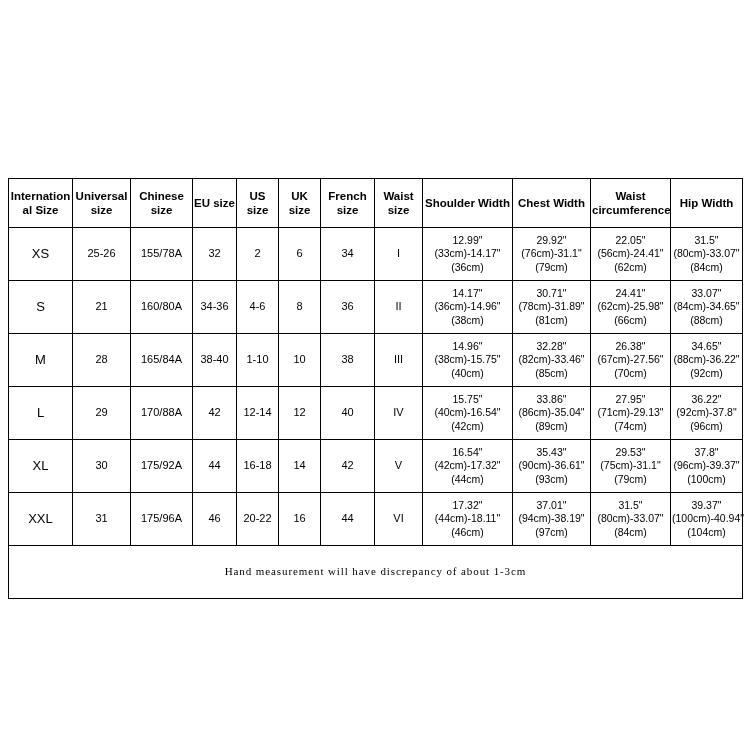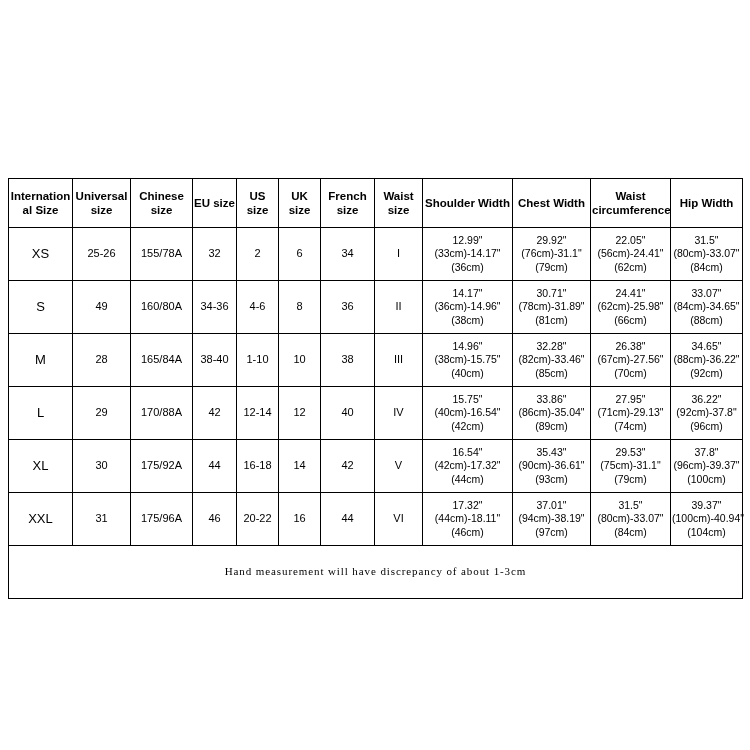--- a/index.html
+++ b/index.html
@@ -126,21 +126,21 @@
           <td>6</td>
           <td>34</td>
           <td>I</td>
           <td class="meas">12.99"(33cm)-14.17"(36cm)</td>
           <td class="meas">29.92"(76cm)-31.1"(79cm)</td>
           <td class="meas">22.05"(56cm)-24.41"(62cm)</td>
           <td class="meas">31.5"(80cm)-33.07"(84cm)</td>
         </tr>
         <tr>
           <td class="size-cell">S</td>
-          <td>49</td>
+          <td>21</td>
           <td>160/80A</td>
           <td>34-36</td>
           <td>4-6</td>
           <td>8</td>
           <td>36</td>
           <td>II</td>
           <td class="meas">14.17"(36cm)-14.96"(38cm)</td>
           <td class="meas">30.71"(78cm)-31.89"(81cm)</td>
           <td class="meas">24.41"(62cm)-25.98"(66cm)</td>
           <td class="meas">33.07"(84cm)-34.65"(88cm)</td>

